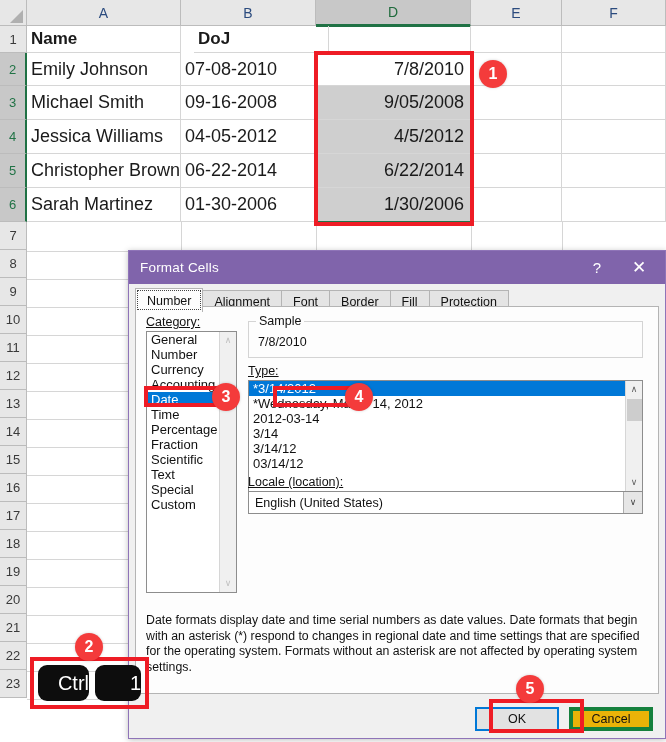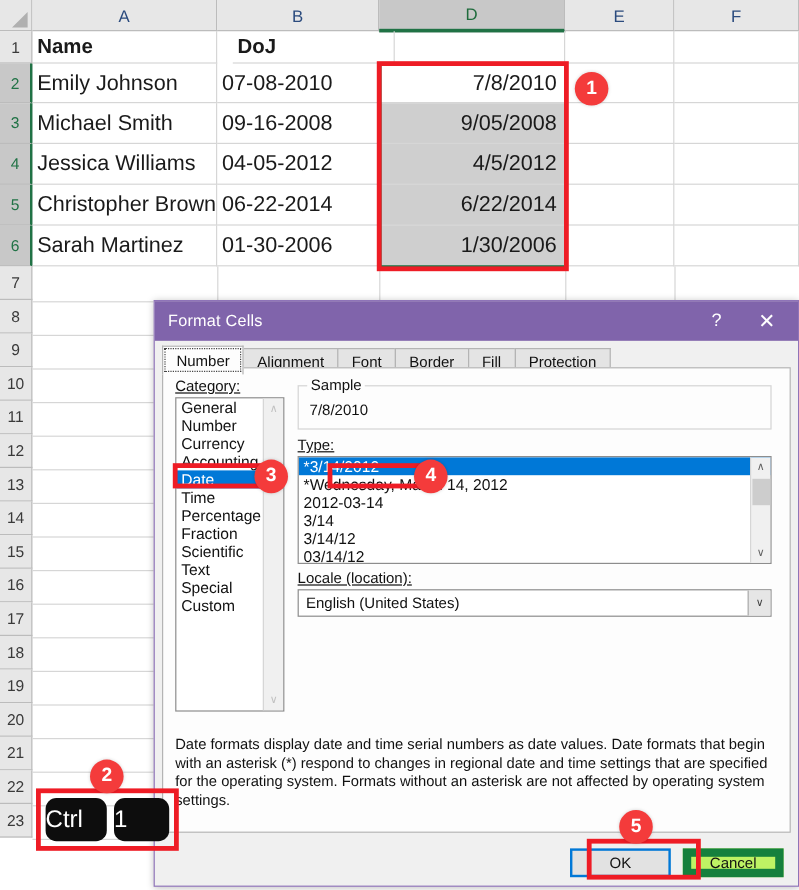--- a/index.html
+++ b/index.html
@@ -94,21 +94,21 @@
     background: #f43b3b; color: #fff;
     display: flex; align-items: center; justify-content: center;
     font-size: 16px; font-weight: bold; z-index: 60;
     box-shadow: 0 0 3px rgba(0,0,0,.18);
   }
 
   
   .keycap {
     position: absolute; background: #0d0d0d; color: #ffffff;
     border-radius: 9px; display: flex; align-items: center;
-    justify-content: flex-start; font-size: 20px; z-index: 45;
+    justify-content: flex-end; font-size: 20px; z-index: 45;
   }
 
   
   #dialog {
     position: absolute; left: 128px; top: 250px;
     width: 538px; height: 489px;
     background: #f0f0f0;
     border: 1px solid #8f74b8;
     z-index: 30;
     box-shadow: 0 1px 6px rgba(0,0,0,.25);
@@ -201,21 +201,21 @@
     font-size: 9px; color: #404040;
   }
 
   .desc {
     position: absolute; font-size: 12.3px; line-height: 15.5px;
     color: #111;
   }
 
   .dlgbtn {
     position: absolute; height: 24px; width: 84px;
-    background: #bef264; border: 7px solid #15803d;
+    background: #eab308; border: 4px solid #15803d;
     display: flex; align-items: center; justify-content: center;
     font-size: 12.5px; color: #111;
   }
   .dlgbtn.focus { border: 2px solid #0078d7; background: #e2e2e2; }
 
   .chev { display: inline-block; line-height: 1; }
 </style>
 </head>
 <body>
 
@@ -483,21 +483,21 @@
     </div>
 
     <div class="groupbox" style="left:112px;top:14px;width:395px;height:37px;">
       <span class="gtitle">Sample</span>
       <span class="gval">7/8/2010</span>
     </div>
 
     <div class="lbl" style="left:112px;top:57px;">
       <u>Type:</u>
     </div>
-    <div class="listbox" style="left:112px;top:73px;width:395px;height:90px;">
+    <div class="listbox" style="left:112px;top:73px;width:395px;height:112px;">
       <div class="listitem selected">*3/14/2012</div>
       <div class="listitem">*Wednesday, March 14, 2012</div>
       <div class="listitem">2012-03-14</div>
       <div class="listitem">3/14</div>
       <div class="listitem">3/14/12</div>
       <div class="listitem">03/14/12</div>
 
       <div class="sbar">
         <div class="arrow up">
           <span class="chev">∧</span>

